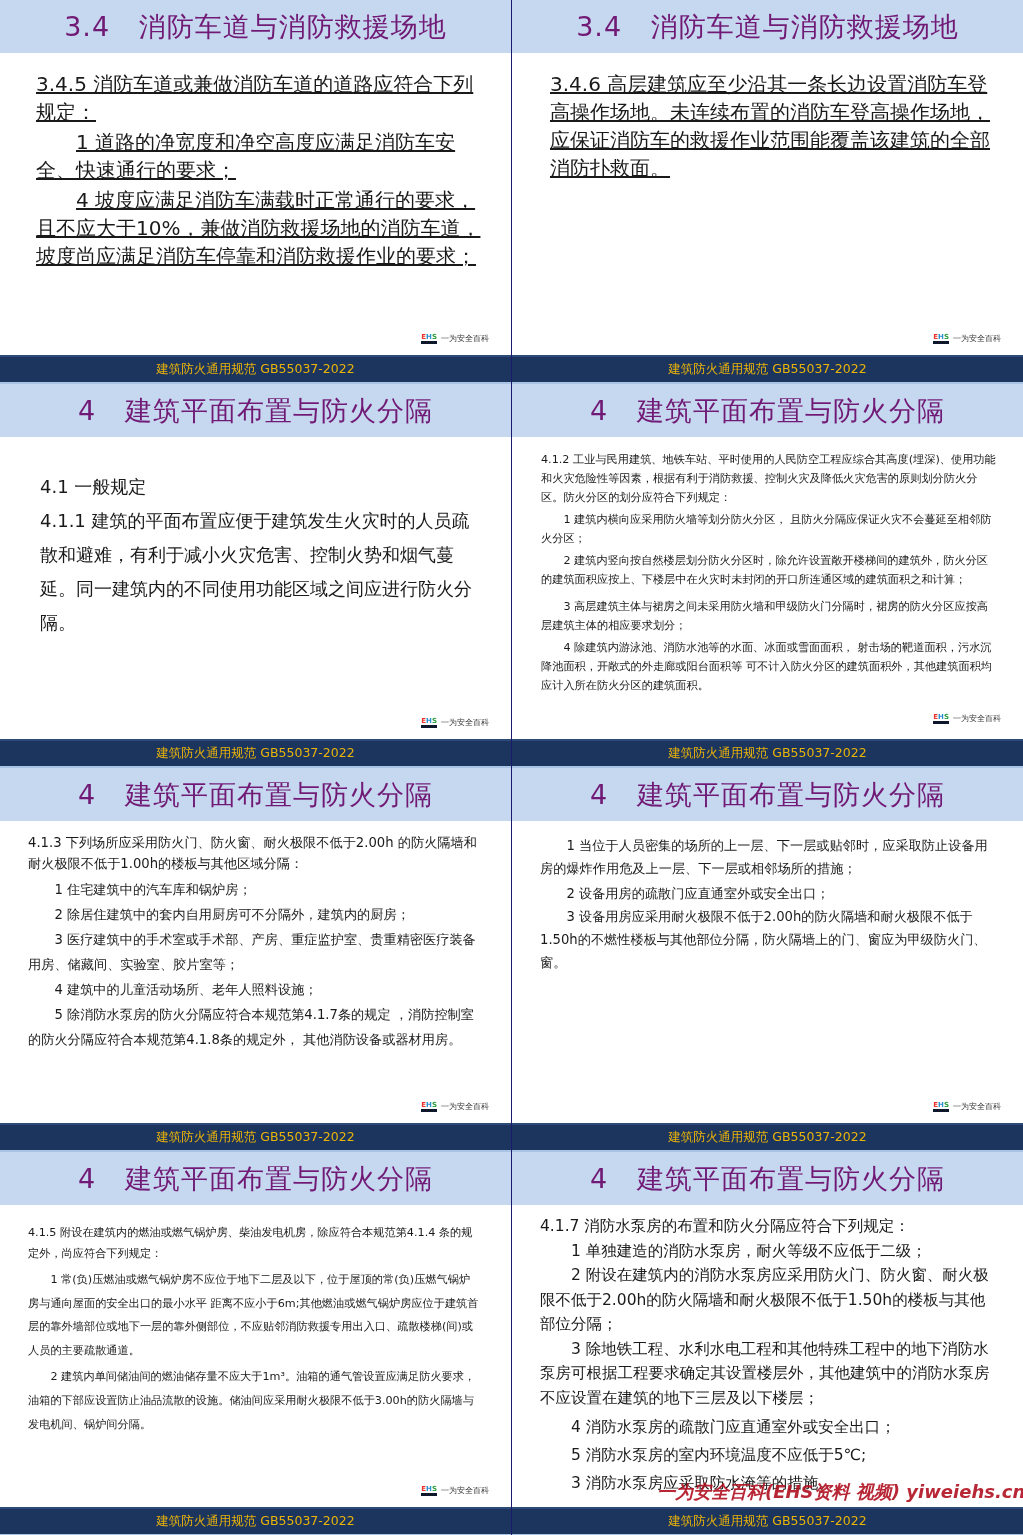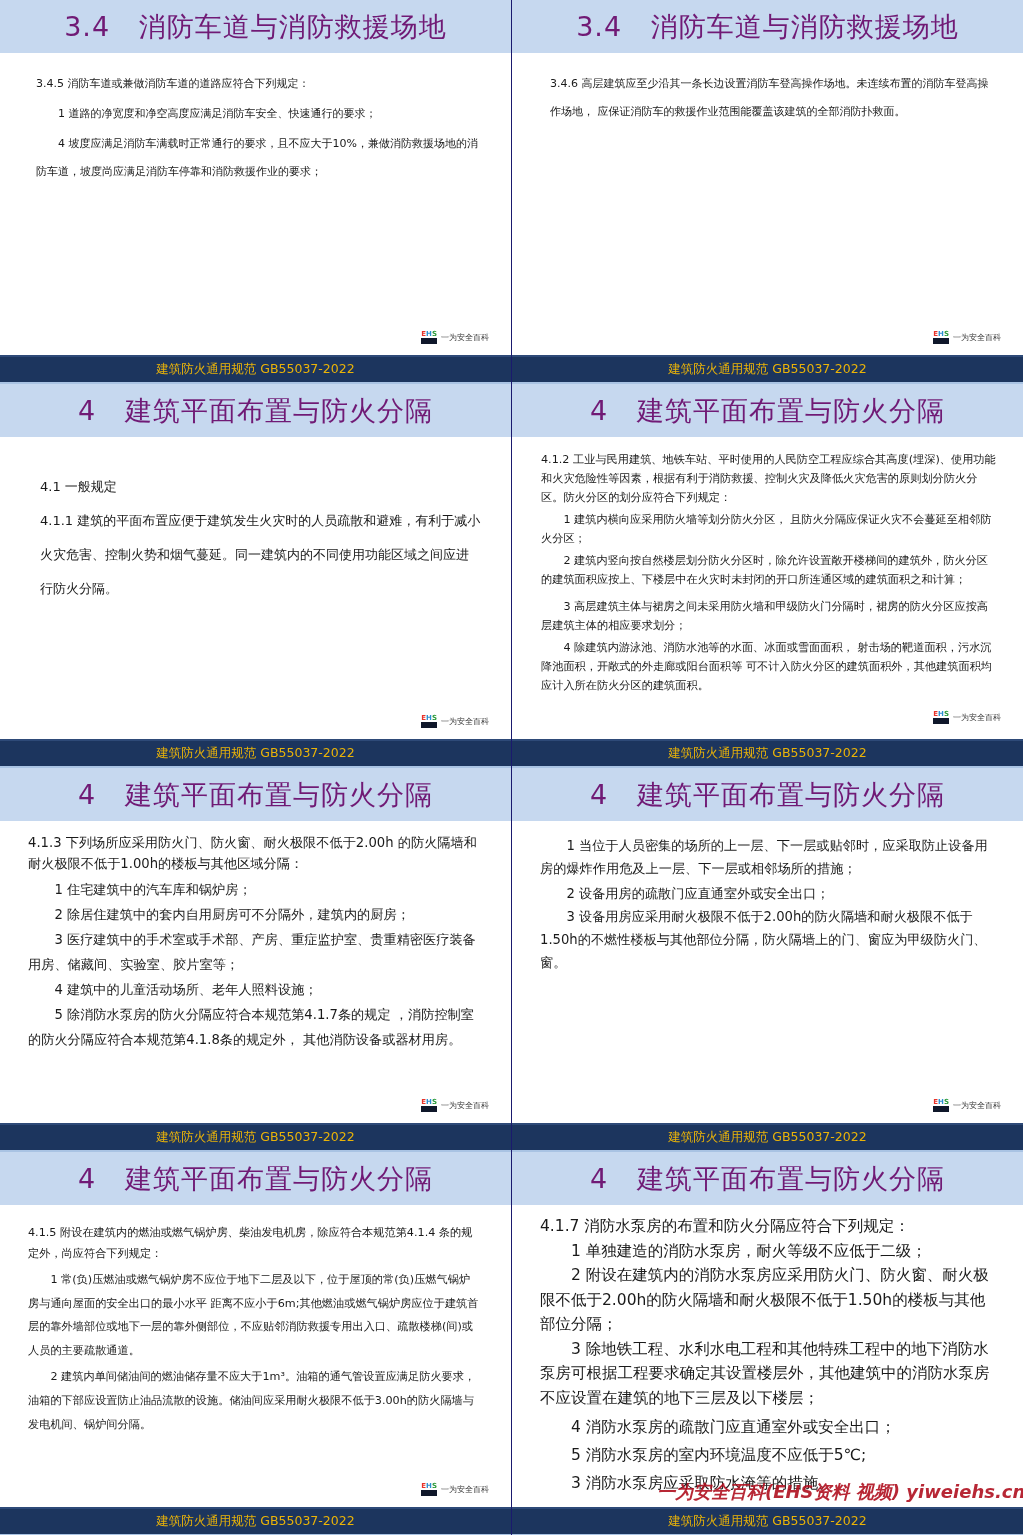--- a/index.html
+++ b/index.html
@@ -10,26 +10,26 @@
   .slide.left { left: 0; }
   .vline { position: absolute; left: 511px; top: 0; width: 1px; height: 1535px; background: #1a1a6e; z-index: 5; }
   .title-bar { position: absolute; left: 0; top: 0; width: 100%; height: 53px; background: #c6d8ef; display: flex; align-items: center; justify-content: center; }
   .title-text { color: #701a75; font-size: 27px; letter-spacing: 1px; white-space: pre; }
   .footer-bar { position: absolute; left: 0; bottom: 0; width: 100%; height: 29px; background: #1c355e; border-top: 2px solid #2e4a78; border-bottom: 2px solid #a9c3e3; box-sizing: border-box; display: flex; align-items: center; justify-content: center; }
   .footer-text { color: #eab308; font-size: 12.5px; }
   .body { position: absolute; left: 36px; right: 30px; color: #1a1a1a; }
   .para { margin: 0; }
   .indent { text-indent: 2em; }
   .logo { position: absolute; right: 22px; bottom: 40px; display: flex; align-items: center; gap: 4px; font-size: 8px; color: #333; }
-  .logo-mark { font-size: 7px; font-weight: bold; letter-spacing: 0px; border-bottom: 6px solid #0f172a; line-height: 8px; margin-left: 24px; }
+  .logo-mark { font-size: 7px; font-weight: bold; letter-spacing: 0px; border-bottom: 3px solid #0f172a; line-height: 8px; margin-left: 24px; }
   .logo-mark .e { color: #e8332a; } .logo-mark .h { color: #2a8fd0; } .logo-mark .s { color: #2a9a3a; }
   .watermark { position: absolute; left: 657px; top: 1480px; color: #b01020; font-size: 18px; font-style: italic; font-weight: bold; z-index: 10; white-space: nowrap; opacity: 0.9; }
   
-  .fs-lg { font-size: 11px; line-height: 28px; }
-  .fs-xl { font-size: 13px; line-height: 34px; }
+  .fs-lg { font-size: 20px; line-height: 28px; text-decoration: underline; }
+  .fs-xl { font-size: 18px; line-height: 34px; }
   .fs-sm { font-size: 11.2px; line-height: 19px; }
   .fs-md { font-size: 13.2px; line-height: 24px; }
   .fs-lg2 { font-size: 15.5px; line-height: 24.5px; }
 </style>
 </head>
 <body>
 
 <div class="grid">
 
   <div class="slide left" style="top:0;">

